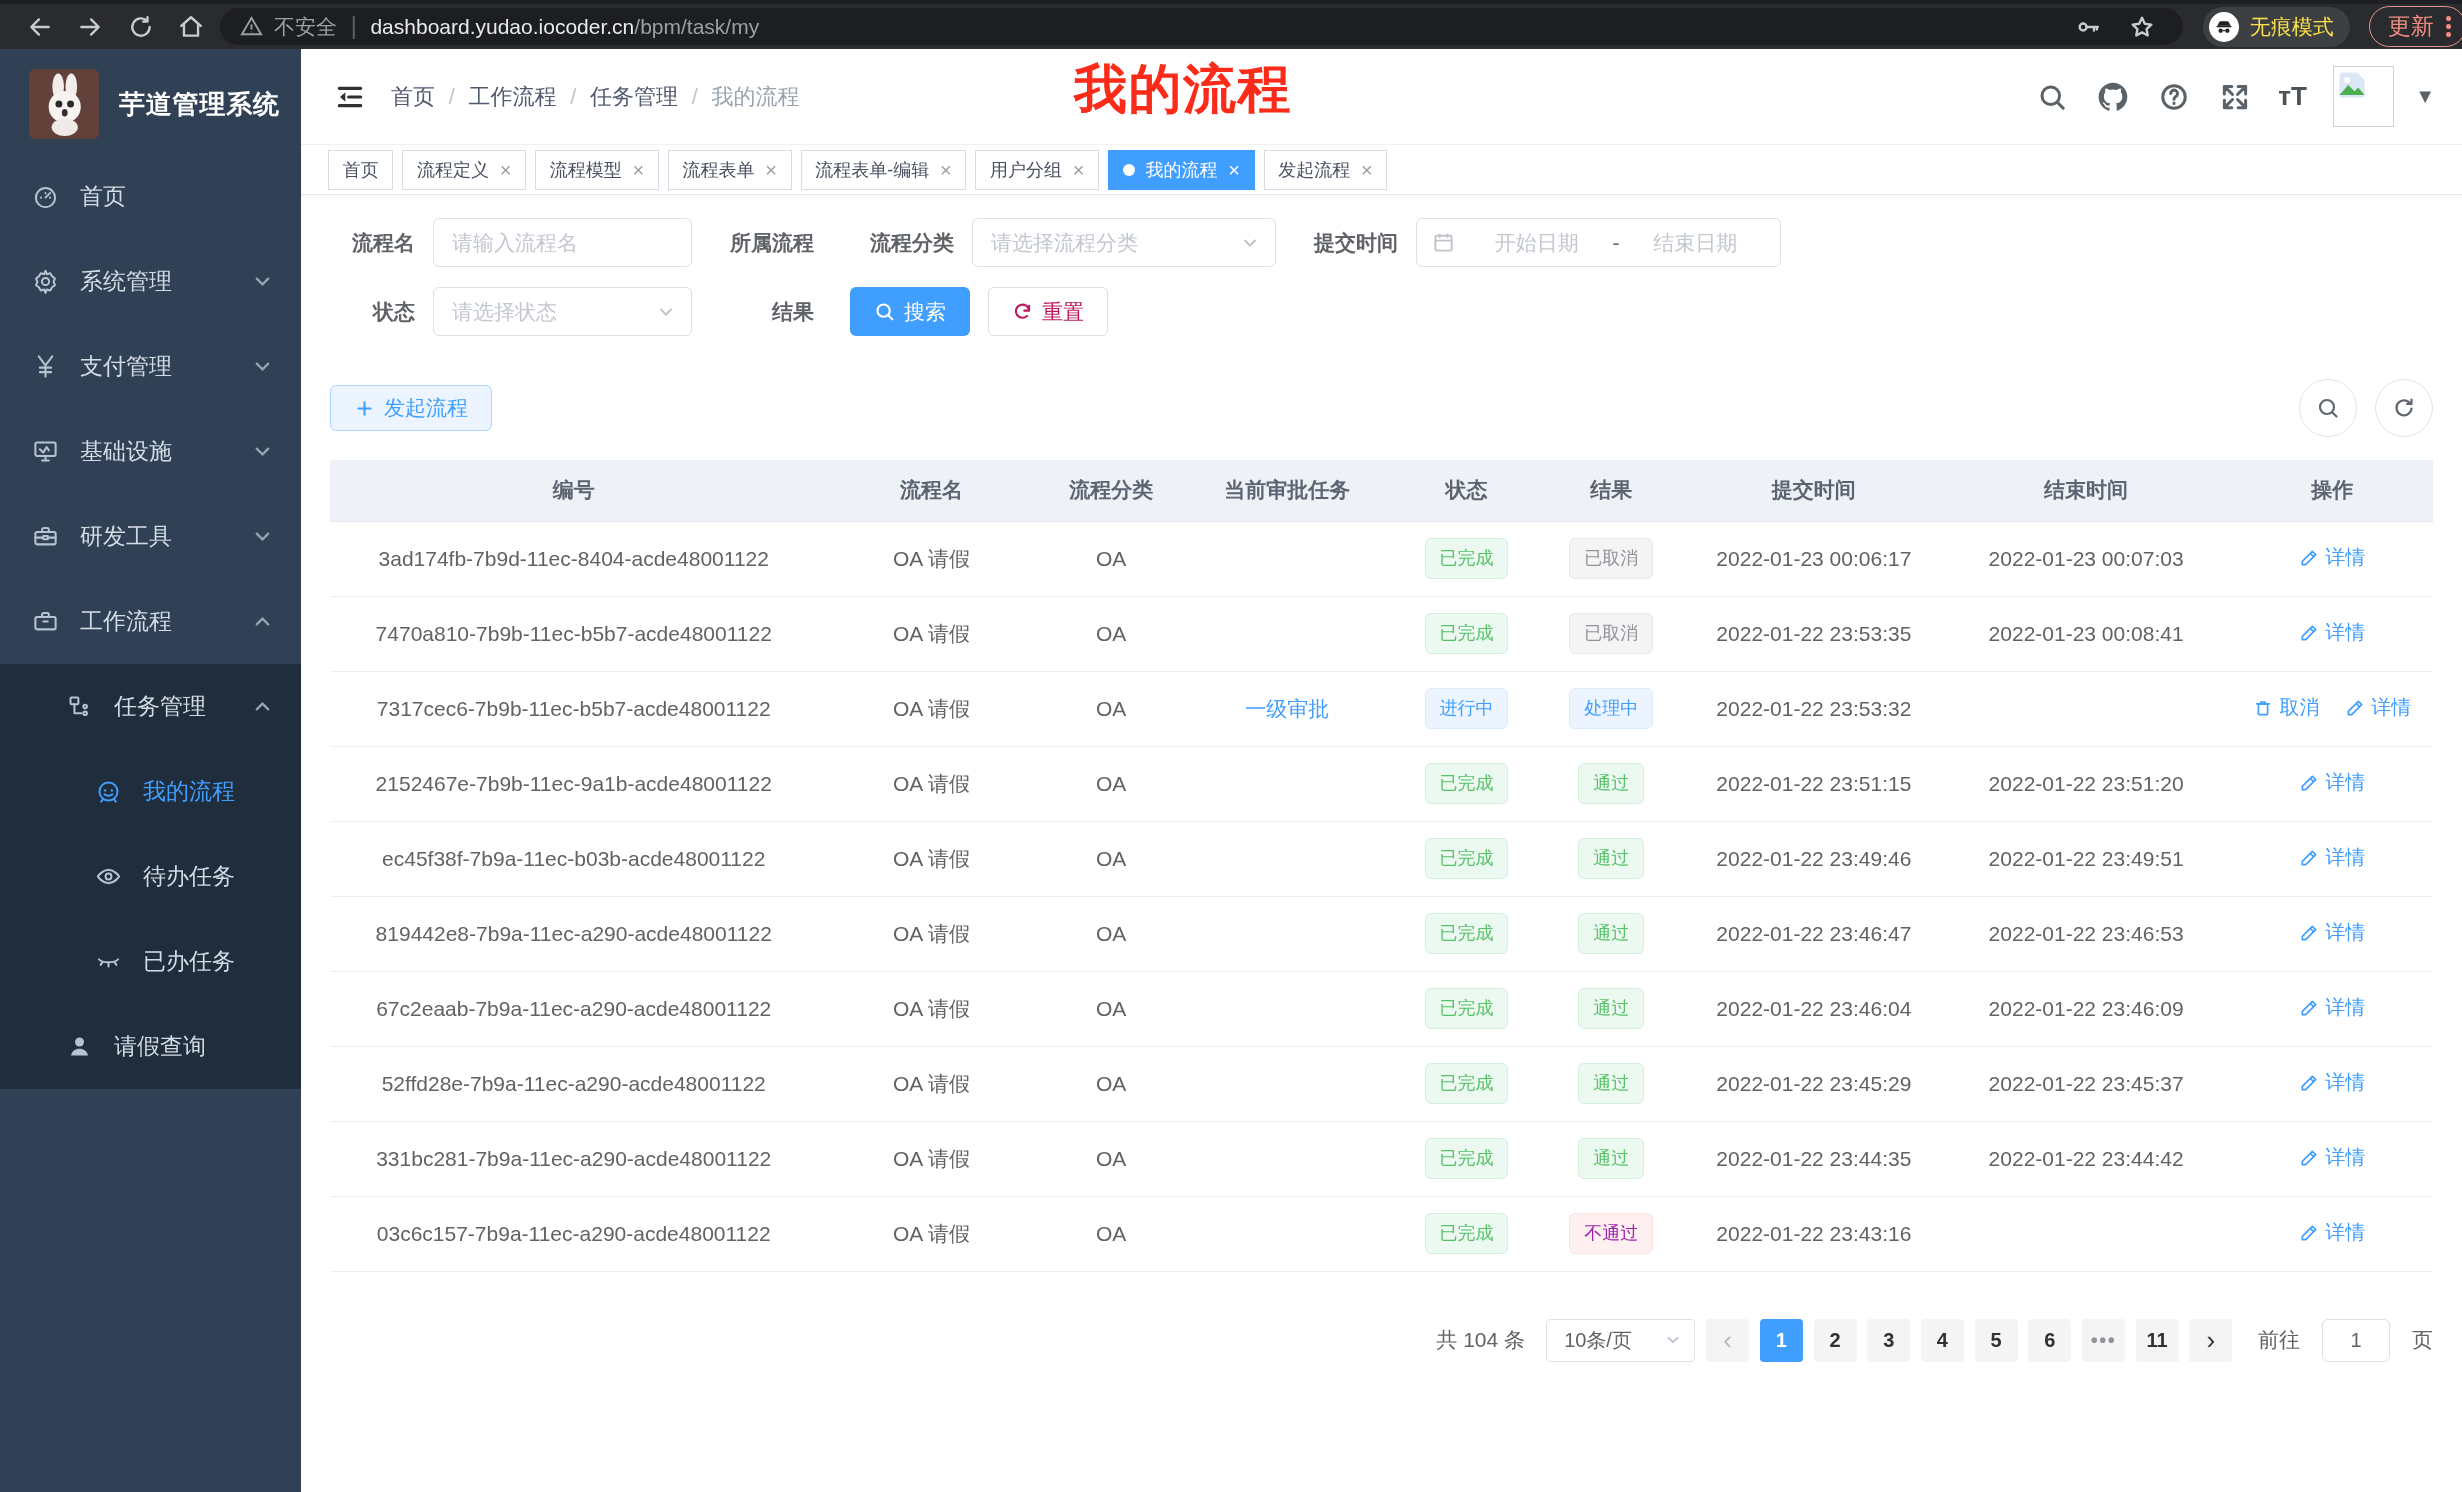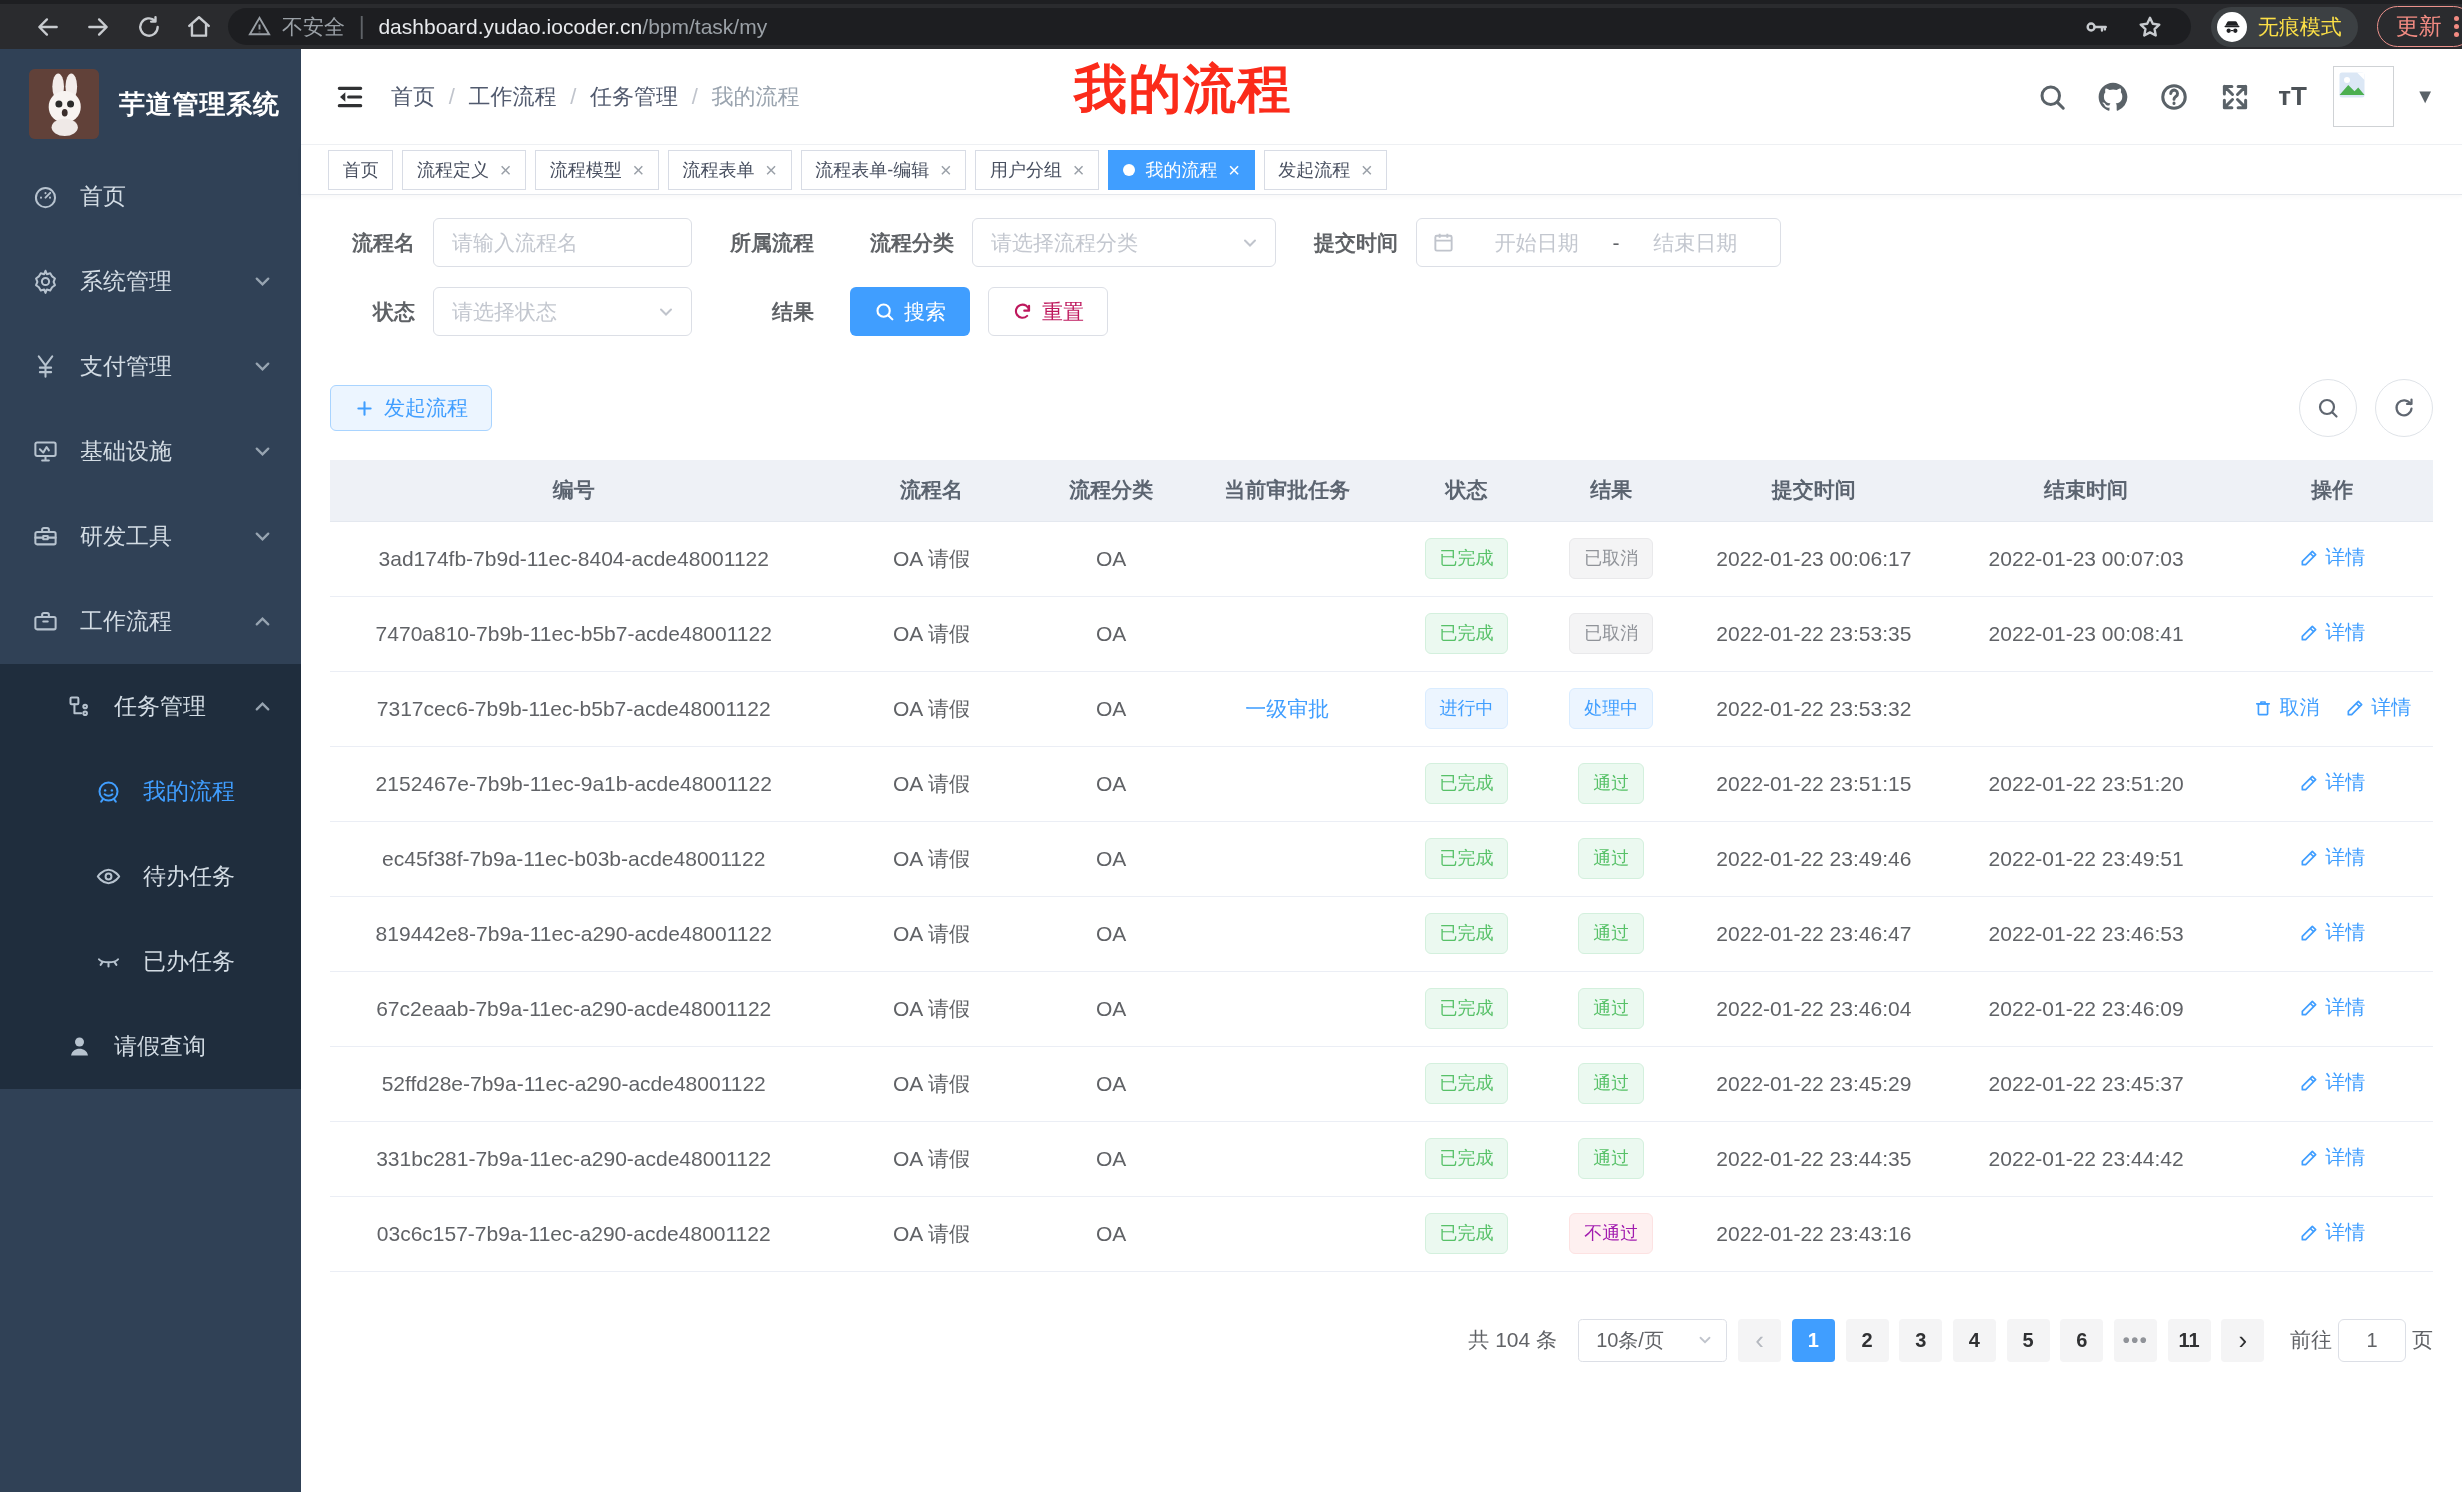--- a/index.html
+++ b/index.html
@@ -2,21 +2,21 @@
 <html style="font-size:12px"><head>
 <meta charset="utf-8">
 <style>
   * { margin:0; padding:0; box-sizing:border-box; }
   html,body { width:2462px; height:1493px; overflow:hidden; background:#fff;
     font-family:"Liberation Sans","DejaVu Sans",sans-serif; }
   svg { display:block; }
 
   
   .browser-bar { height:49px; background:#2a2b2e; border-top:4.6px solid #1e1f22;
-    display:flex; align-items:center; padding:0 26px; gap:7.6px; }
+    display:flex; align-items:center; padding:0 18px; gap:7.6px; }
   .b-icon { width:43px; height:33px; display:flex; align-items:center; justify-content:center;
     color:#c8cbcf; flex:0 0 auto; }
   .b-icon svg { width:26px; height:26px; stroke:currentColor; fill:none; stroke-width:2.2; stroke-linecap:round; stroke-linejoin:round; }
   .address-bar { flex:0 0 auto; width:1963px; height:37px; background:#1d1e21; border-radius:20px;
     display:flex; align-items:center; padding:0 20px; gap:10.7px; color:#9aa0a6; font-size:21px; }
   .address-bar .warn svg { width:23px; height:23px; stroke:#9aa0a6; fill:none; stroke-width:2; }
   .addr-sep { color:#5f6368; font-size:23px; margin:0 3px; }
   .url-host { color:#e8eaed; }
   .url-path { color:#9aa0a6; }
   .addr-spacer { flex:1; }
@@ -139,21 +139,21 @@
     font-size:21px; color:#606266; }
   .pg-total { margin-right:10.7px; }
   .pg-size { width:149px; height:43px; border:1.5px solid #dcdfe6; border-radius:4.6px; background:#fff;
     display:flex; align-items:center; justify-content:space-between; padding:0 12px 0 16.7px; font-size:20px; color:#606266; cursor:pointer; }
   .pg-size svg { width:18px; height:18px; stroke:#c0c4cc; fill:none; stroke-width:2.4; stroke-linecap:round; }
   .pg-btn { min-width:43px; height:43px; border-radius:3.8px; background:#f4f4f5; display:flex;
     align-items:center; justify-content:center; font-size:20px; font-weight:700; color:#303133; cursor:pointer; padding:0 6px; }
   .pg-btn.arrow { color:#b4b8bf; font-size:26px; font-weight:400; }
   .pg-btn.arrow.next { color:#303133; }
   .pg-btn.active { background:#409eff; color:#fff; }
-  .pg-goto { display:flex; align-items:center; gap:6px; margin-left:15px; }
+  .pg-goto { display:flex; align-items:center; gap:22px; margin-left:15px; }
   .pg-goto input { width:68px; height:43px; border:1.5px solid #dcdfe6; border-radius:6px; text-align:center;
     font-size:20px; color:#606266; outline:none; font-family:inherit; }
 </style>
 </head>
 <body>
 
 <div class="browser-bar">
   <span class="b-icon">
       <svg viewBox="0 0 24 24">
         <path d="M20 12H5M11 5l-7 7 7 7"></path>

